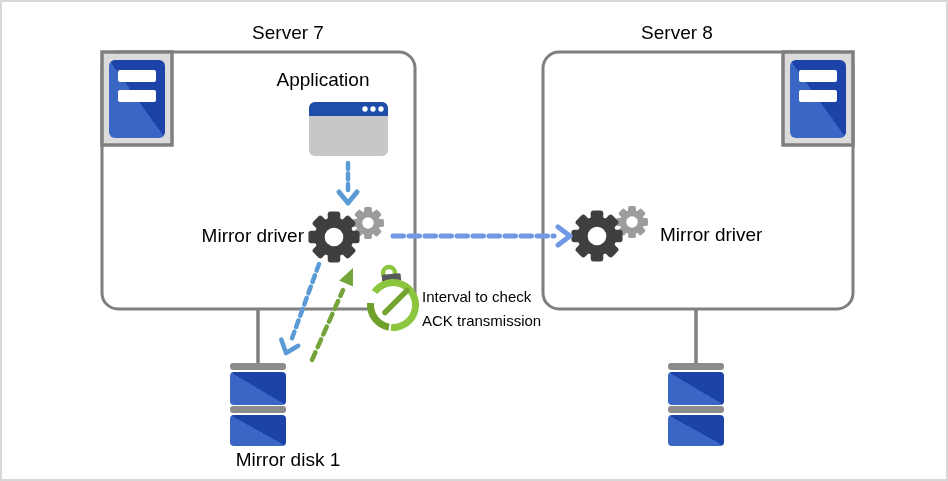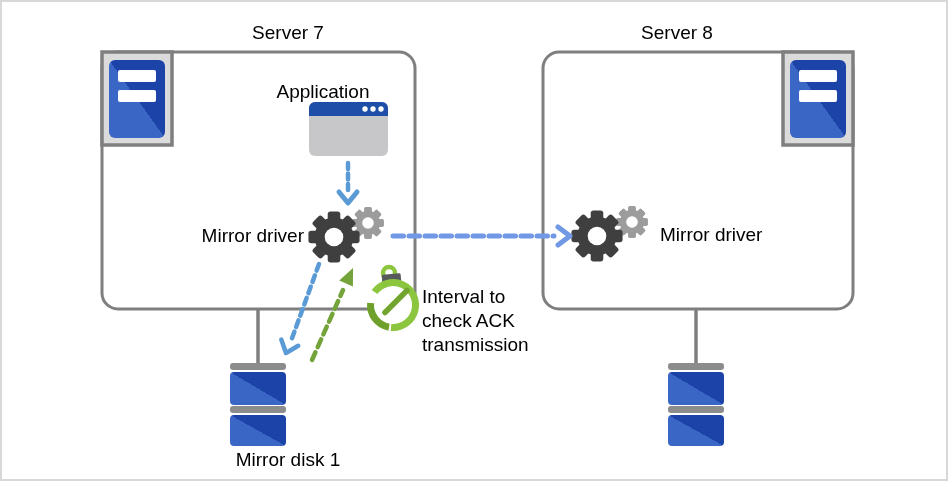--- a/index.html
+++ b/index.html
@@ -115,22 +115,22 @@
       <circle cx="391" cy="303" r="22.5" fill="#ffffff"></circle>
       <path d="M372.6,290.1 A22.5,22.5 0 1 1 389,325.4" fill="none" stroke="#8CC63F" stroke-width="7"></path>
       <path d="M387,325.2 A22.5,22.5 0 0 1 368.6,301" fill="none" stroke="#6FA02C" stroke-width="7"></path>
       <path d="M383,310.5 L405,288.5" stroke="#71A52F" stroke-width="5.5" stroke-linecap="round"></path>
     </g>
   </svg>
 
   <div class="lbl center" style="left:286px;top:20px;">Server 7</div>
   <div class="lbl center" style="left:675px;top:20px;">Server 8</div>
 
-  <div class="lbl center" style="left:321px;top:67px;margin-top:12px;">Application</div>
+  <div class="lbl center" style="left:321px;top:67px;">Application</div>
 
   <div class="lbl right" style="left:180px;top:223px;width:122px;">Mirror driver</div>
   <div class="lbl" style="left:658px;top:222px;">Mirror driver</div>
 
-  <div class="lbl" id="interval-label" style="left:420px;top:283px;font-size:19px;">Interval to check ACK transmission</div>
+  <div class="lbl" id="interval-label" style="left:420px;top:283px;font-size:15px;">Interval to check ACK transmission</div>
 
   <div class="lbl center" style="left:256px;top:447px;margin-left:30px;">Mirror disk 1</div>
 
 </div>
 
 </body></html>

